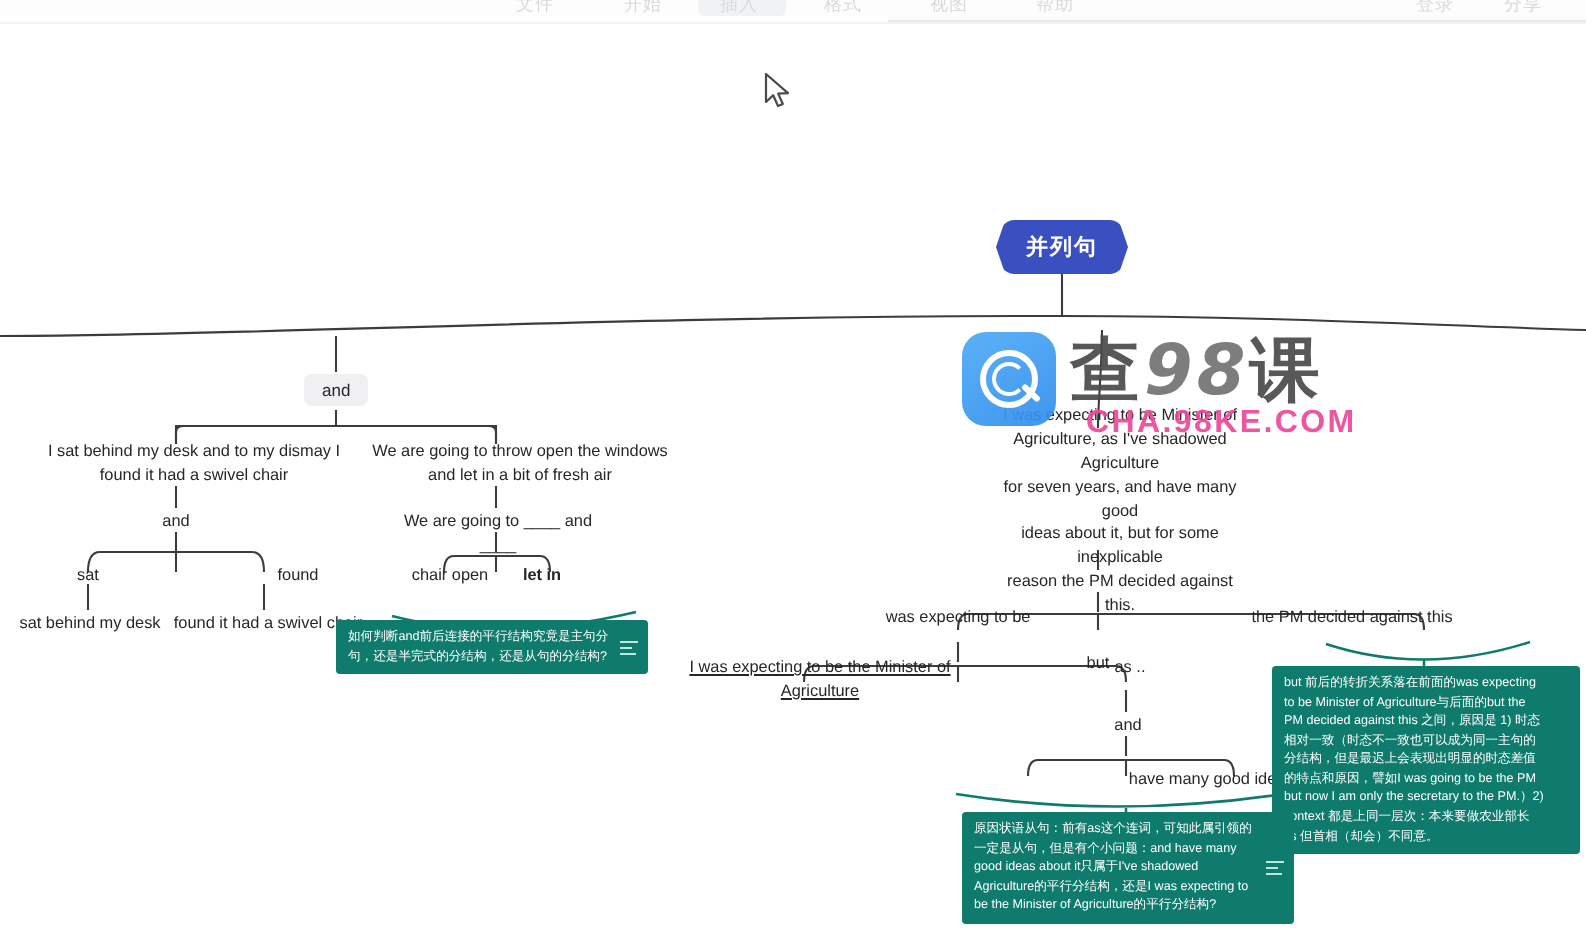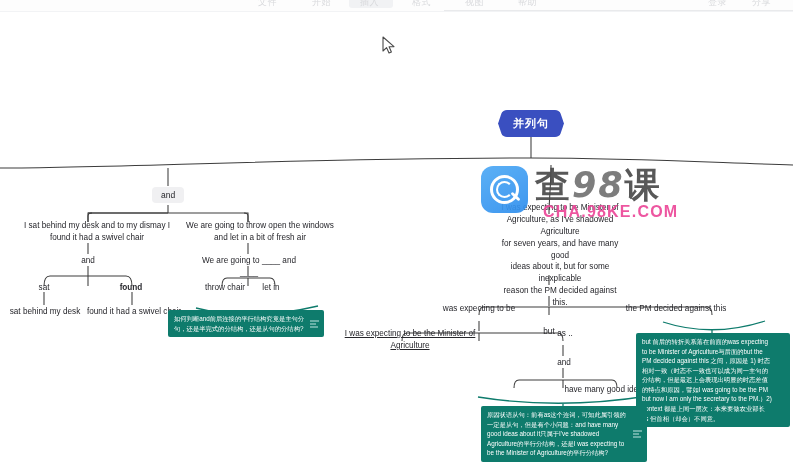--- a/index.html
+++ b/index.html
@@ -269,27 +269,27 @@
 
   <div class="node" style="left:22px; top:220px; width:150px;">I sat behind my desk and to my dismay I
 found it had a swivel chair</div>
   <div class="node" style="left:184px; top:220px; width:152px;">We are going to throw open the windows
 and let in a bit of fresh air</div>
 
   <div class="node center" style="left:68px; top:255px; width:40px;">and</div>
   <div class="node center" style="left:196px; top:255px; width:106px;">We are going to ____ and ____</div>
 
   <div class="node center" style="left:26px; top:282px; width:36px;">sat</div>
-  <div class="node center" style="left:110px; top:282px; width:42px;font-weight:bold;">found</div>
+  <div class="node center" style="left:128px; top:282px; width:42px;">found</div>
 
   <div class="node center" style="left:6px; top:306px; width:78px;">sat behind my desk</div>
   <div class="node center" style="left:82px; top:306px; width:104px;">found it had a swivel chair</div>
 
-  <div class="node center" style="left:203px; top:282px; width:44px;">throw chair</div>
-  <div class="node center" style="left:254px; top:282px; width:34px;">let in</div>
+  <div class="node center" style="left:203px; top:282px; width:44px;">chair open</div>
+  <div class="node center" style="left:254px; top:282px; width:34px;font-weight:bold;">let in</div>
 
   <div class="node" style="left:495px; top:202px; width:130px;">I was expecting to be Minister of
 Agriculture, as I've shadowed Agriculture
 for seven years, and have many good
 ideas about it, but for some inexplicable
 reason the PM decided against this.</div>
 
   <div class="node center" style="left:533px; top:282px; width:32px;margin-top:44px;">but</div>
 
   <div class="node center" style="left:436px; top:303px; width:86px;">was expecting to be</div>

